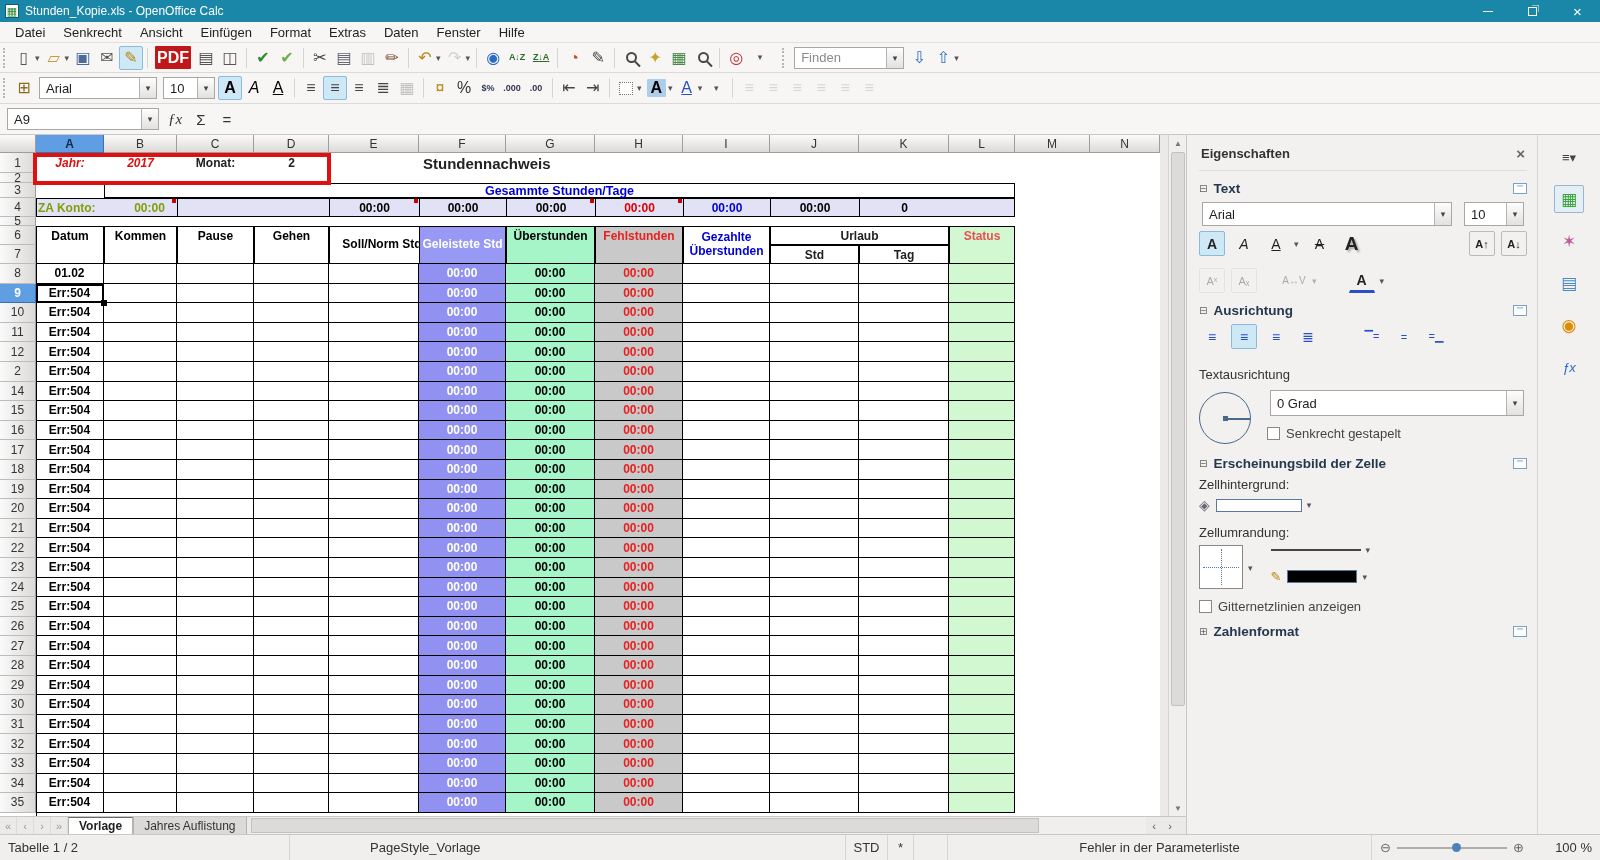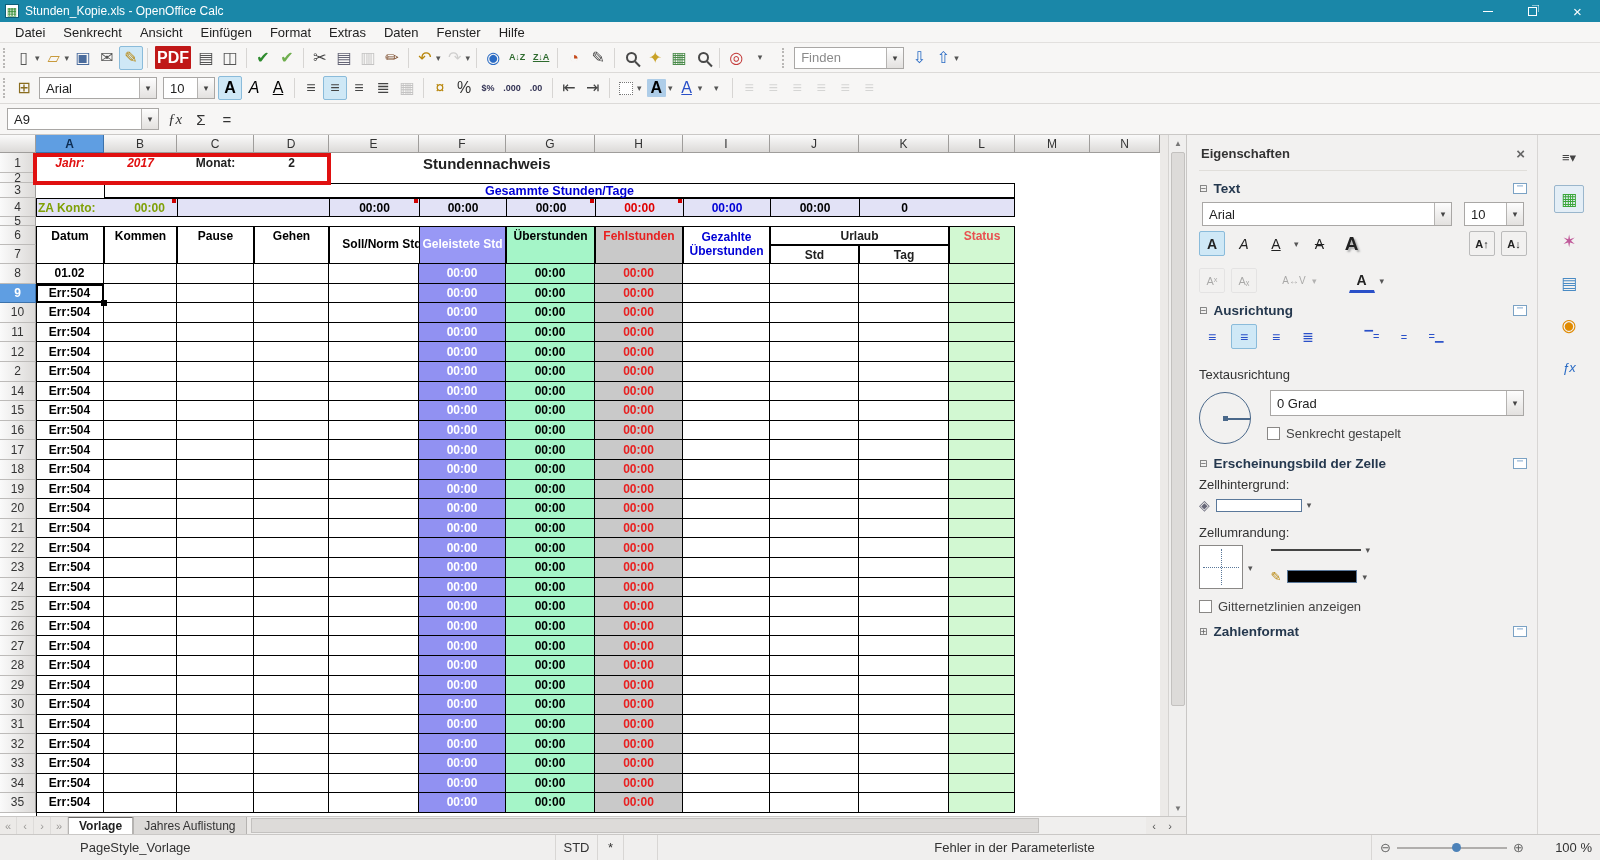--- a/index.html
+++ b/index.html
@@ -946,20 +946,23 @@
         <span class="sb-tab active" style="color:#3aa63a;">▦</span>
         <span class="sb-tab" style="color:#c05a9a;">✶</span>
         <span class="sb-tab" style="color:#4a8bc4;">▤</span>
         <span class="sb-tab" style="color:#e08a00;">◉</span>
         <span class="sb-tab" style="color:#2a6bc4;font-size:13px;font-style:italic;">ƒx</span>
       </div>
     </div>
   </div>
 
   <div class="statusbar">
+    <div class="sseg" style="width:290px;">
+        <span>Tabelle 1 / 2</span>
+      </div>
     <div class="sseg" style="width:556px;padding-left:80px;">
         <span>PageStyle_Vorlage</span>
       </div>
     <div class="sseg" style="width:42px;justify-content:center;">
         <span>STD</span>
       </div>
     <div class="sseg" style="width:26px;justify-content:center;">
         <span>*</span>
       </div>
     <div class="sseg" style="width:34px;"></div>

